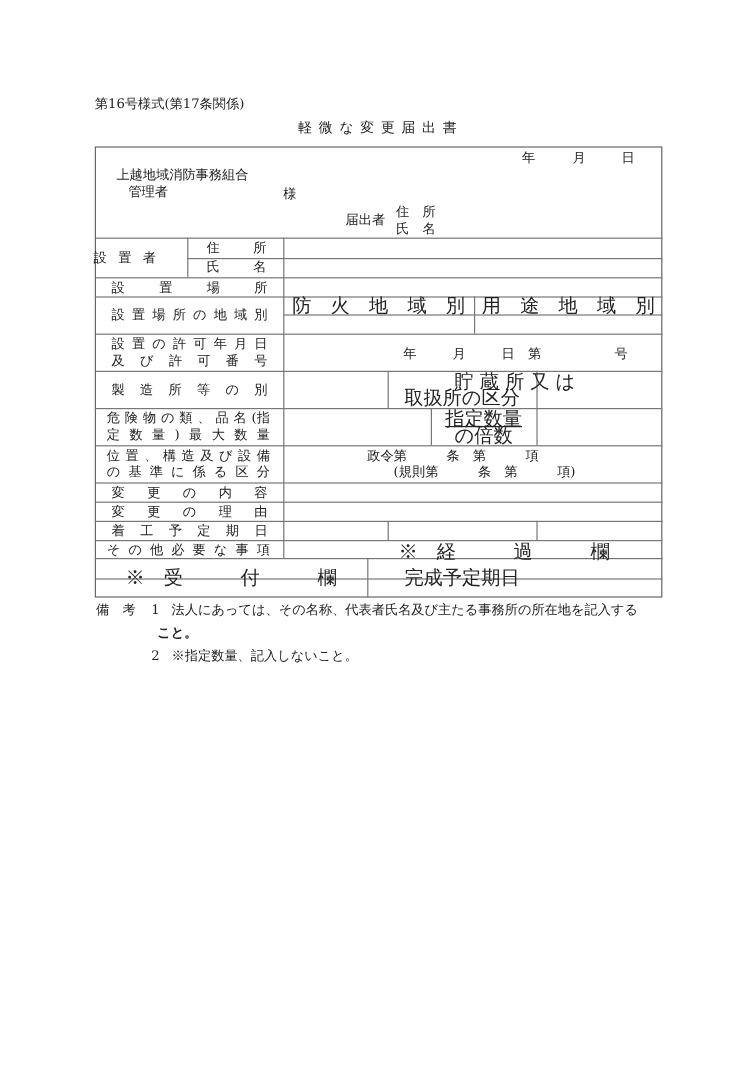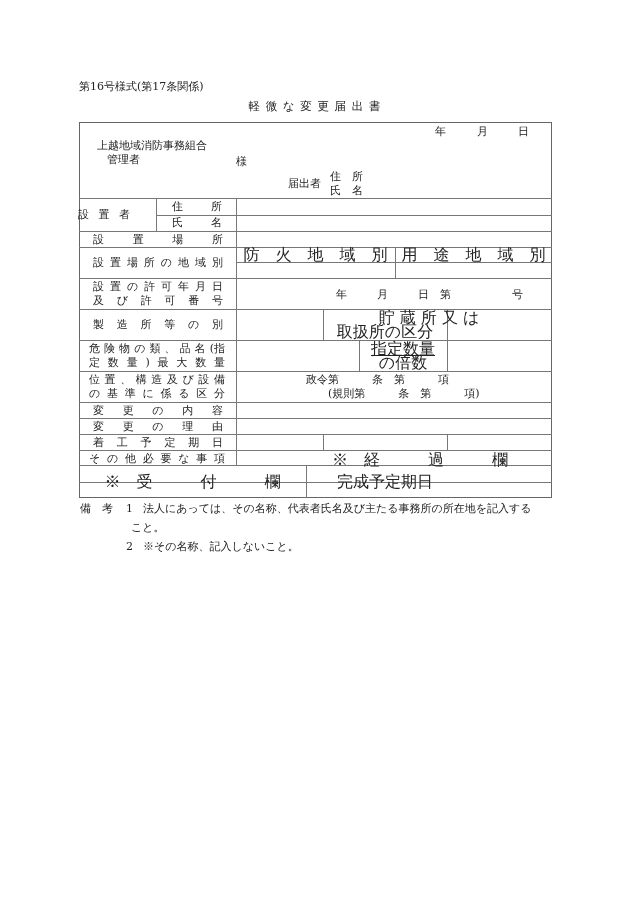--- a/index.html
+++ b/index.html
@@ -222,15 +222,15 @@
 <div style="position:absolute;left:237px;top:451px;width:315px;height:13px;"></div>
 
 <div class="ctr" style="left:79px;width:227px;top:439px;margin-top:36px;">※　受　　　付　　　欄</div>
 <div class="ctr" style="left:306px;width:228px;top:453px;">※　経　　　過　　　欄</div>
 <div style="position:absolute;left:80px;top:483px;width:225px;height:14px;"></div>
 <div style="position:absolute;left:307px;top:483px;width:244px;height:14px;"></div>
 
 <div class="t" style="left:80px;top:502px;">備　考</div>
 <div class="t" style="left:126px;top:502px;">1</div>
 <div class="t" style="left:143px;top:502px;">法人にあっては、その名称、代表者氏名及び主たる事務所の所在地を記入する</div>
-<div class="t" style="left:131px;top:521px;">こと。</div>
+<div class="t" style="left:131px;top:521px;font-weight:bold;">こと。</div>
 <div class="t" style="left:126px;top:540px;">2</div>
-<div class="t" style="left:143px;top:540px;">※その名称、記入しないこと。</div>
+<div class="t" style="left:143px;top:540px;">※指定数量、記入しないこと。</div>
 
 </body></html>

